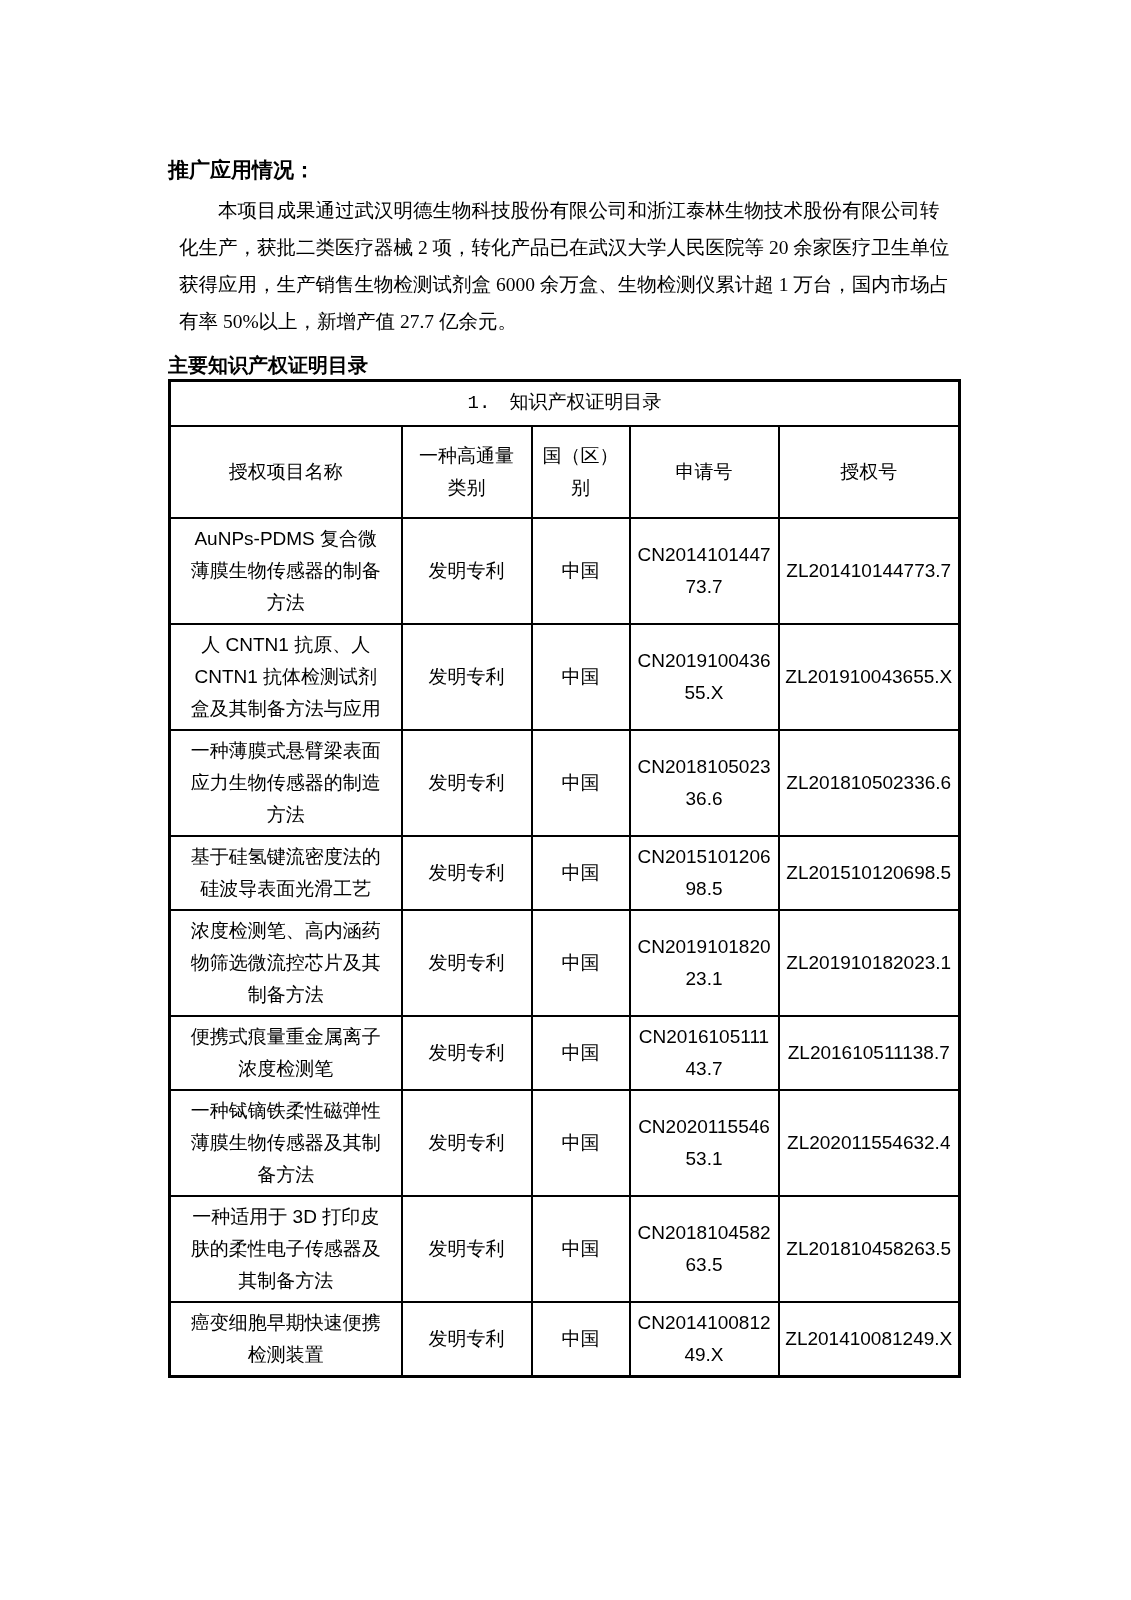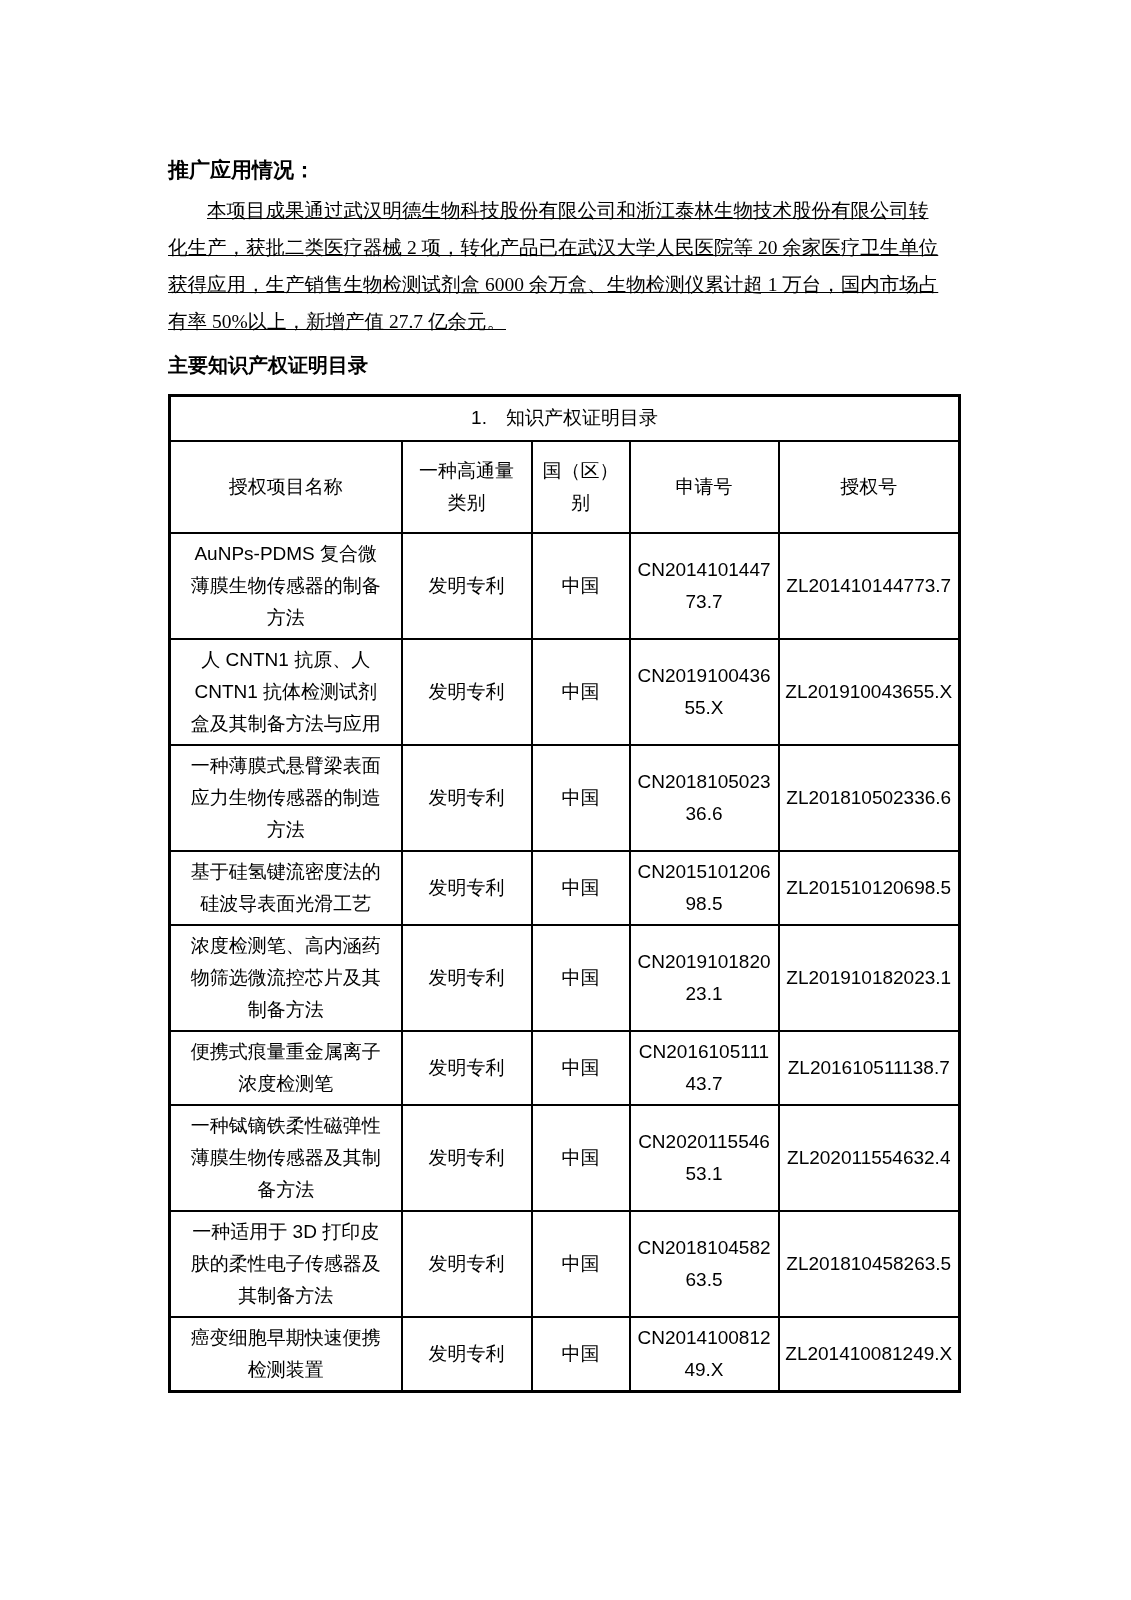--- a/index.html
+++ b/index.html
@@ -16,31 +16,30 @@
   }
   .doc-heading {
     font-size: 21px;
     font-weight: bold;
     line-height: 28px;
     margin: 0 0 8px 0;
   }
   .doc-paragraph {
     font-size: 19.5px;
     line-height: 37px;
-    margin: 0 0 12px 0;
+    margin: 0 0 12px 11px;
     text-indent: 2em;
     text-align: justify;
     white-space: pre-line;
-    text-decoration: underline;
   }
   .doc-subheading {
     font-size: 20px;
     font-weight: bold;
     line-height: 26px;
-    margin: 0 0 16px 0;
+    margin: 0 0 1px 0;
   }
   table.ip-table {
     border-collapse: collapse;
     table-layout: fixed;
     width: 790px;
     border: 3px solid #000000;
   }
   table.ip-table td, table.ip-table th {
     border: 2px solid #000000;
     text-align: center;
@@ -49,21 +48,21 @@
     line-height: 32px;
     font-weight: normal;
     padding: 4px 2px;
     white-space: pre-line;
     overflow: hidden;
   }
   td.table-title-cell {
     text-align: left;
     height: 45px;
     padding: 6px 6px 6px 14px;
-    font-family: Liberation Sans, sans-serif;
+    font-family: Liberation Mono, monospace;
     font-size: 19px;
     line-height: 30px;
   }
   tr.header-row th {
     height: 92px;
     font-family: "Liberation Serif", serif;
   }
   td.col-name {
     font-family: "Liberation Sans", sans-serif;
     padding: 4px 12px;

